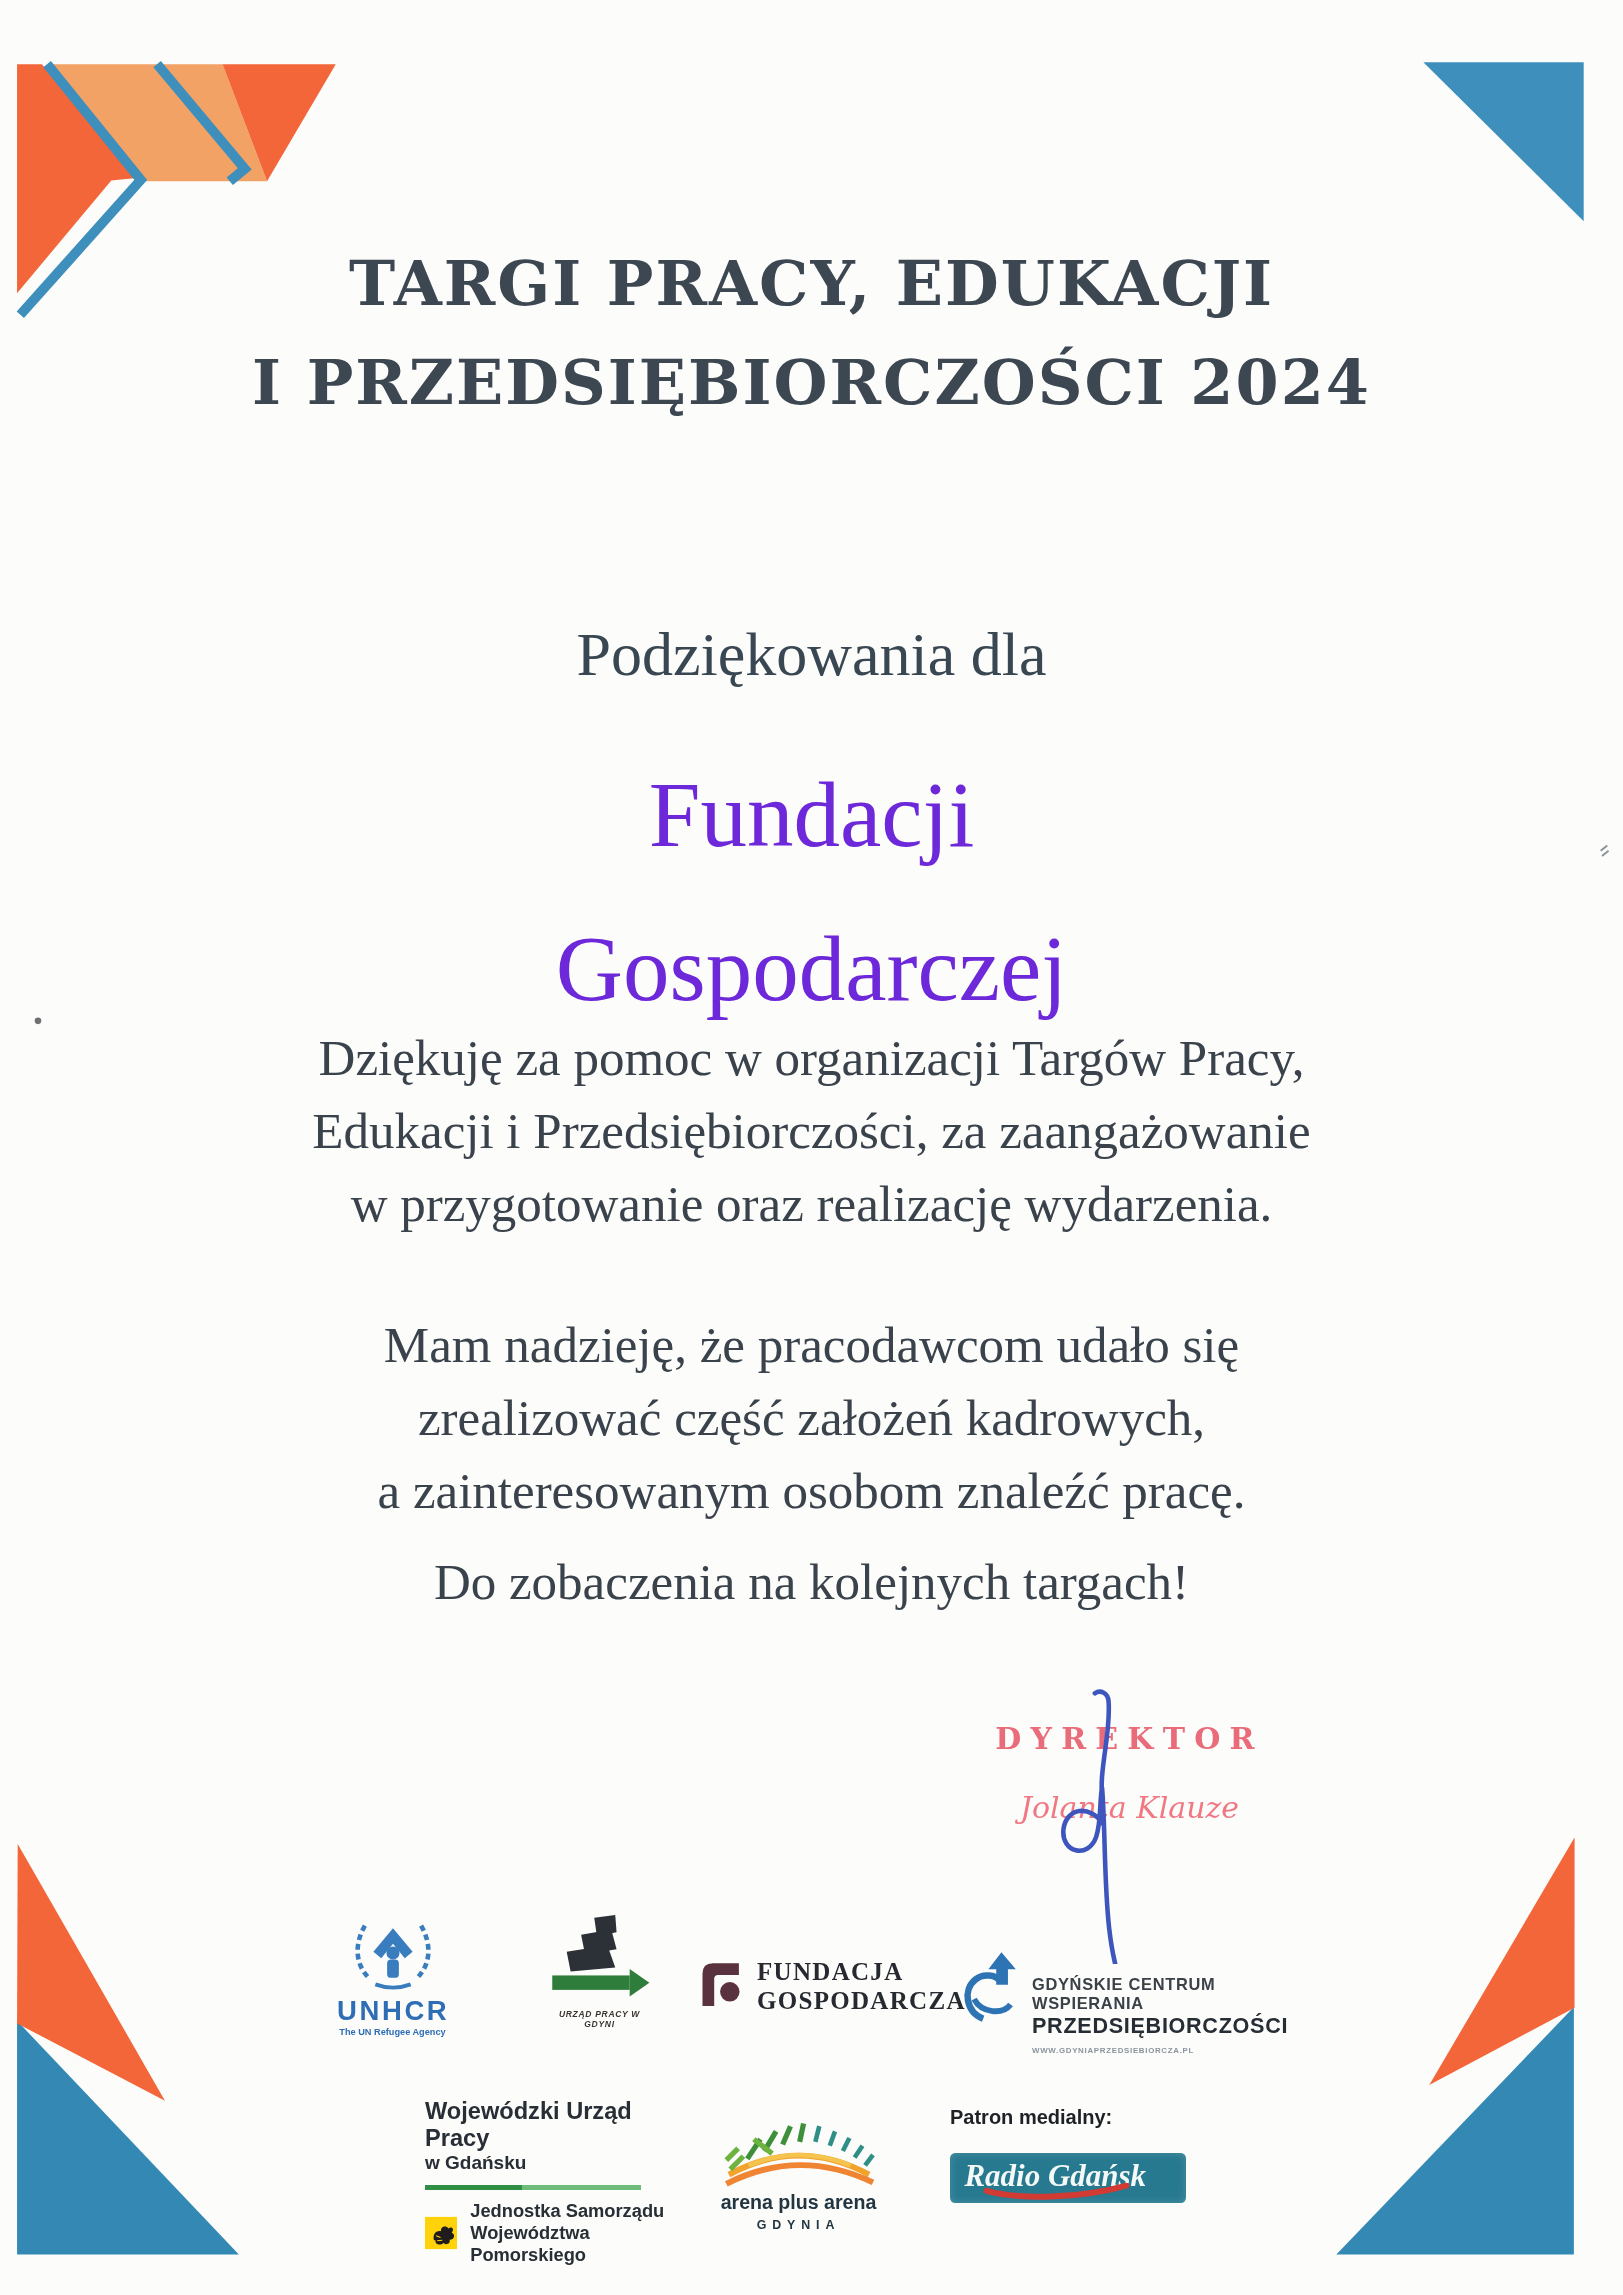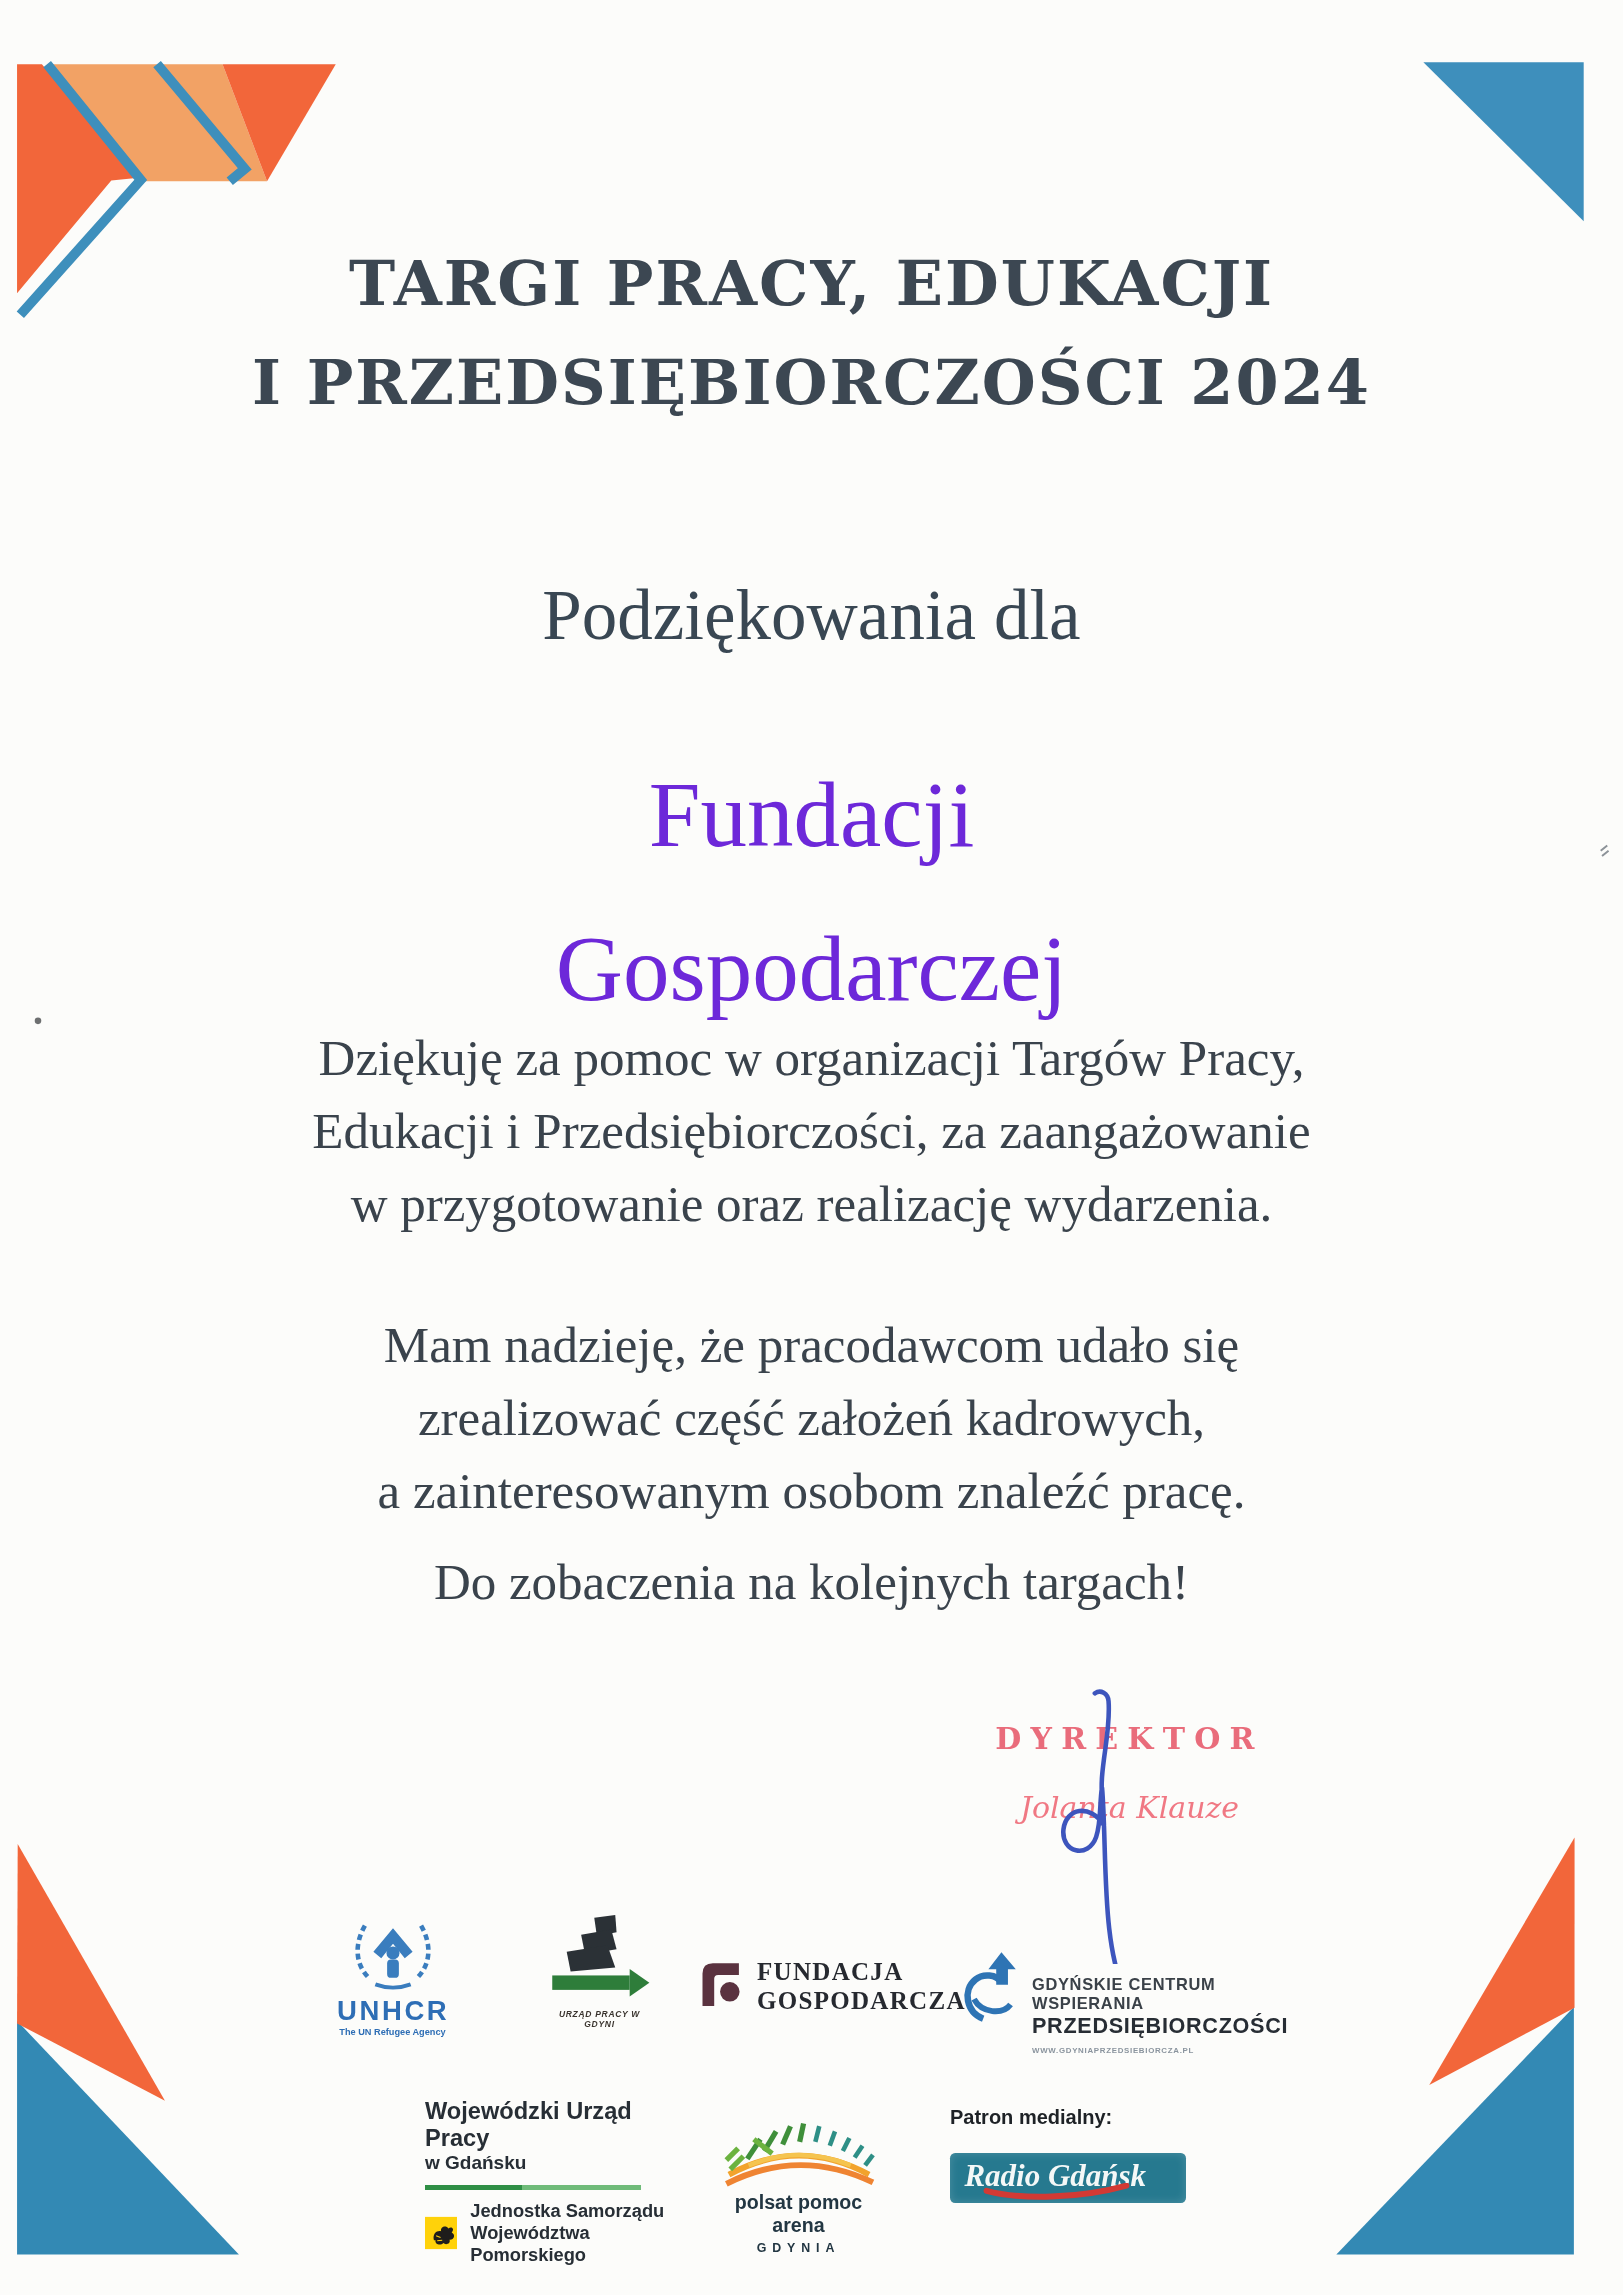--- a/index.html
+++ b/index.html
@@ -2,21 +2,21 @@
 <html style="font-size:10.5px"><head>
 <meta charset="utf-8">
 <style>
   html,body{margin:0;padding:0;background:#e8e8e8;}
   #page{position:relative;width:1623px;height:2295px;background:#fcfcfa;overflow:hidden;
         font-family:"Liberation Serif", serif;padding-left:44px;}
   .abs{position:absolute;}
   .ctr{left:0;width:1623px;text-align:center;}
   .title{font-family:"DejaVu Serif", serif;font-weight:bold;font-size:62px;line-height:99px;
          color:#3c4752;letter-spacing:2px;}
-  .greeting{font-size:71px;color:#394753;font-weight:normal;}
+  .greeting{font-size:62px;color:#394753;font-weight:normal;margin-top:44px;}
   .recipient{font-size:93px;color:#6d28d9;font-weight:normal;}
   .body-line{font-size:51px;color:#3a434c;line-height:73px;}
   .closing{font-size:51px;color:#3a434c;}
   .stamp-title{font-family:"DejaVu Serif", serif;font-weight:bold;font-size:30px;letter-spacing:9.2px;
                color:#e85d6e;opacity:.9;}
   .stamp-name{font-family:"DejaVu Serif", serif;font-style:italic;font-size:30px;color:#ef6a77;opacity:.9;}
   .unhcr-word{font-family:"Liberation Sans", sans-serif;font-weight:bold;font-size:27.5px;color:#2e6eb5;letter-spacing:2.6px;}
   .unhcr-tag{font-family:"Liberation Sans", sans-serif;font-weight:bold;font-size:9.2px;color:#2e6eb5;}
   .ship-cap{font-family:"Liberation Sans", sans-serif;font-weight:bold;font-size:8.5px;color:#3a342e;letter-spacing:0.7px;}
   .fg-text{font-family:"Liberation Serif", serif;font-weight:bold;font-size:25px;color:#26292f;letter-spacing:1.3px;line-height:29px;}
@@ -188,21 +188,21 @@
         <line x1="14" y1="66" x2="32" y2="48"></line>
       </g>
       <g stroke="#2e8f86" stroke-width="7">
         <line x1="150" y1="38" x2="156" y2="14"></line>
           <line x1="172" y1="44" x2="180" y2="22"></line>
         <line x1="192" y1="52" x2="202" y2="32"></line>
           <line x1="210" y1="62" x2="222" y2="44"></line>
         <line x1="226" y1="74" x2="238" y2="58"></line>
       </g>
     </svg>
-    <div class="arena-l1">polsat pomoc arena</div>
+    <div class="arena-l1">arena plus arena</div>
     <div class="arena-l2" style="margin-top:3.9px;">GDYNIA</div>
   </div>
 
   <div class="abs" style="left:950px;top:2106px;width:236px;">
     <div class="patron-label">Patron medialny:</div>
     <div class="radio-box abs" style="left:0;top:47px;">
       <div class="radio-text abs" style="left:14.4px;top:5.2px;">Radio Gdańsk</div>
       <svg class="abs" style="left:31px;top:30px;" width="151" height="18.3" viewBox="0 0 230 28">
         <path d="M8,12 C60,26 150,24 222,4" stroke="#d23a34" stroke-width="9" fill="none" stroke-linecap="round"></path>
       </svg>

